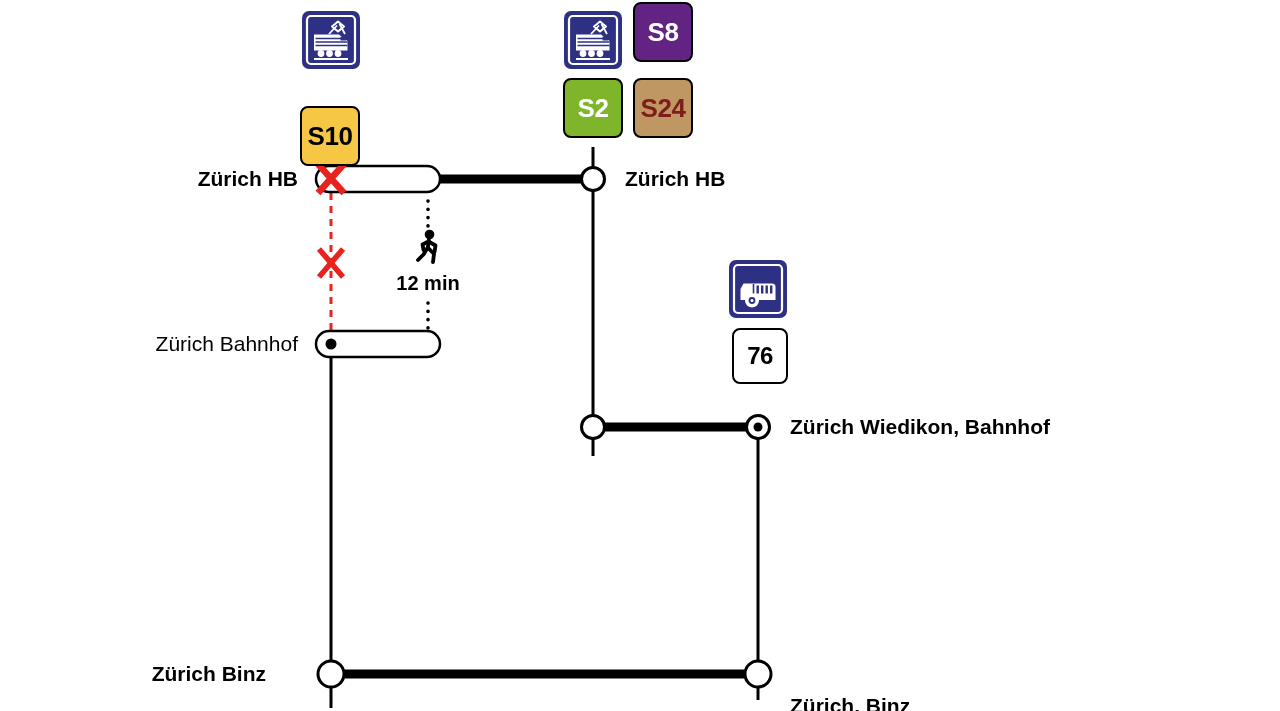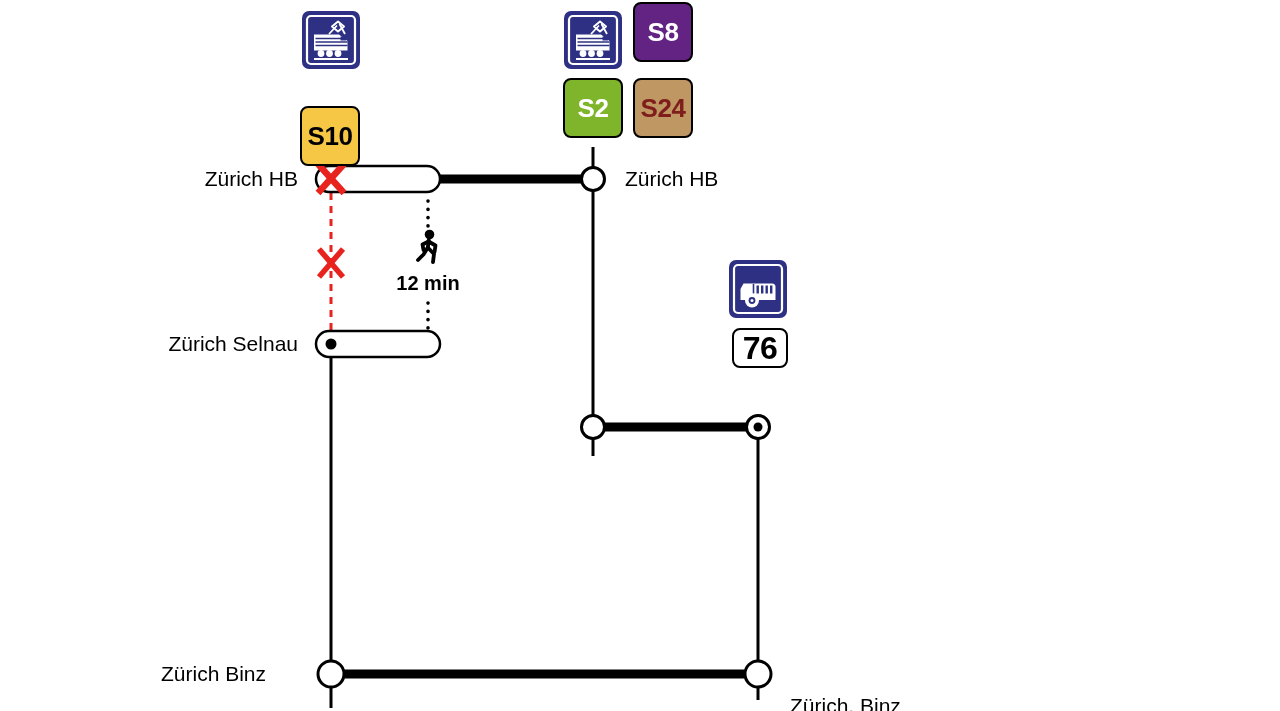--- a/index.html
+++ b/index.html
@@ -8,23 +8,23 @@
     font-family:"Liberation Sans",sans-serif;overflow:hidden;color:#000;
   }
   #diagram{position:absolute;left:0;top:0;}
   .sign{position:absolute;width:60px;height:60px;}
   .badge{
     position:absolute;width:60px;height:60px;box-sizing:border-box;
     border:2.5px solid #000;border-radius:8px;
     display:flex;align-items:center;justify-content:center;
     font-weight:700;font-size:26px;letter-spacing:-0.5px;
   }
-  .badge.bus{width:56px;height:40px;font-size:32px;}
+  .badge.bus{width:56px;height:56px;font-size:24px;}
   .label{position:absolute;font-size:21px;line-height:24px;white-space:nowrap;}
-  .label.bold{font-weight:400;text-align:center;}
+  .label.bold{font-weight:700;text-align:center;}
   .label.walk{font-size:20px;font-weight:700;width:120px;text-align:center;}
 </style>
 </head>
 <body>
 
 <div id="canvas">
 
   <svg id="diagram" width="1280" height="711" viewBox="0 0 1280 711">
 
     <line x1="593" y1="147" x2="593" y2="456" stroke="#000" stroke-width="3"></line>
@@ -145,22 +145,23 @@
   <div class="badge" style="left: 563px; top: 78px; background-color: rgb(127, 181, 42); color: rgb(255, 255, 255);">S2</div>
 
   <div class="badge" style="left: 633px; top: 78px; background-color: rgb(190, 151, 98); color: #7f1d1d;">S24</div>
 
   <div class="badge bus" style="left: 732px; top: 328px; background-color: rgb(255, 255, 255); color: rgb(0, 0, 0);">76</div>
 
   <div class="label bold" style="right:982px;top:167px">Zürich HB</div>
 
   <div class="label bold" style="left:625px;top:167px">Zürich HB</div>
 
-  <div class="label" style="right:982px;top:332px">Zürich Selnau</div>
+  <div class="label" style="right:982px;top:332px">Zürich Bahnhof</div>
 
+  <div class="label bold" style="left:790px;top:415px">Zürich Wiedikon, Bahnhof</div>
 
   <div class="label bold" style="right:1014px;top:662px">Zürich Binz</div>
 
   <div class="label bold" style="left:790px;top:694px">Zürich, Binz</div>
 
   <div class="label walk" style="left:368px;top:271px">12 min</div>
 
 </div>
 
 </body></html>

